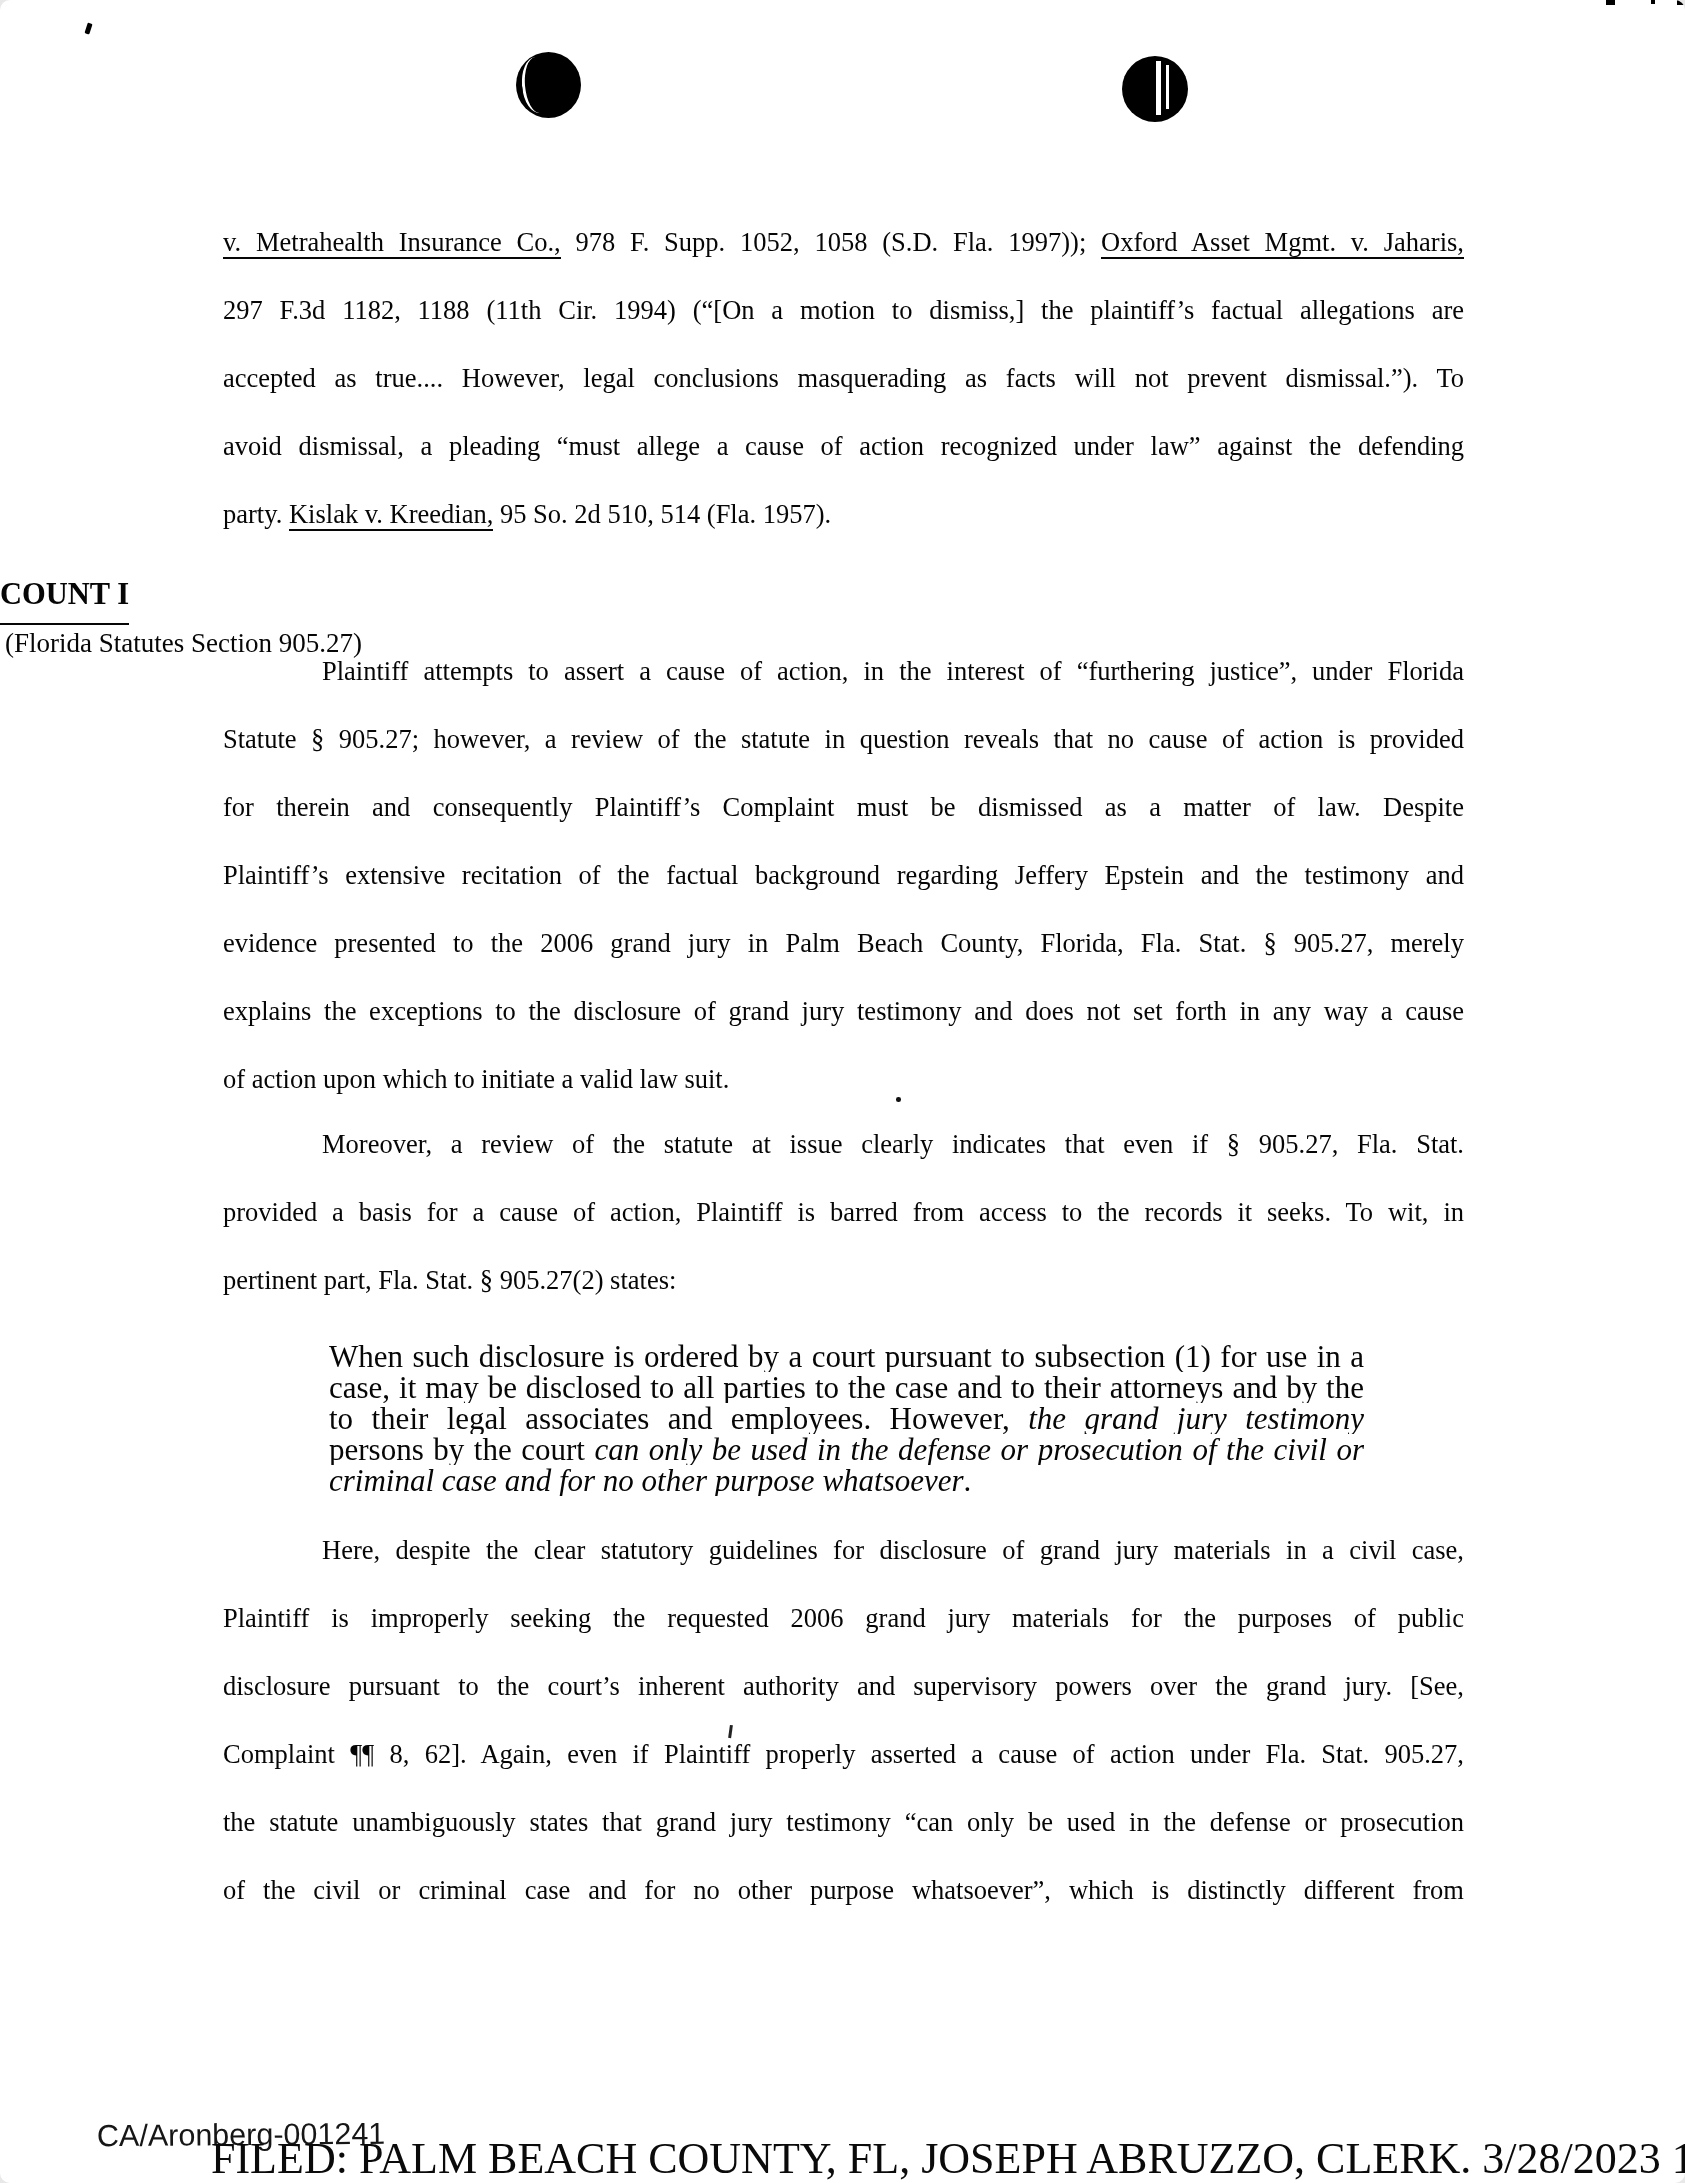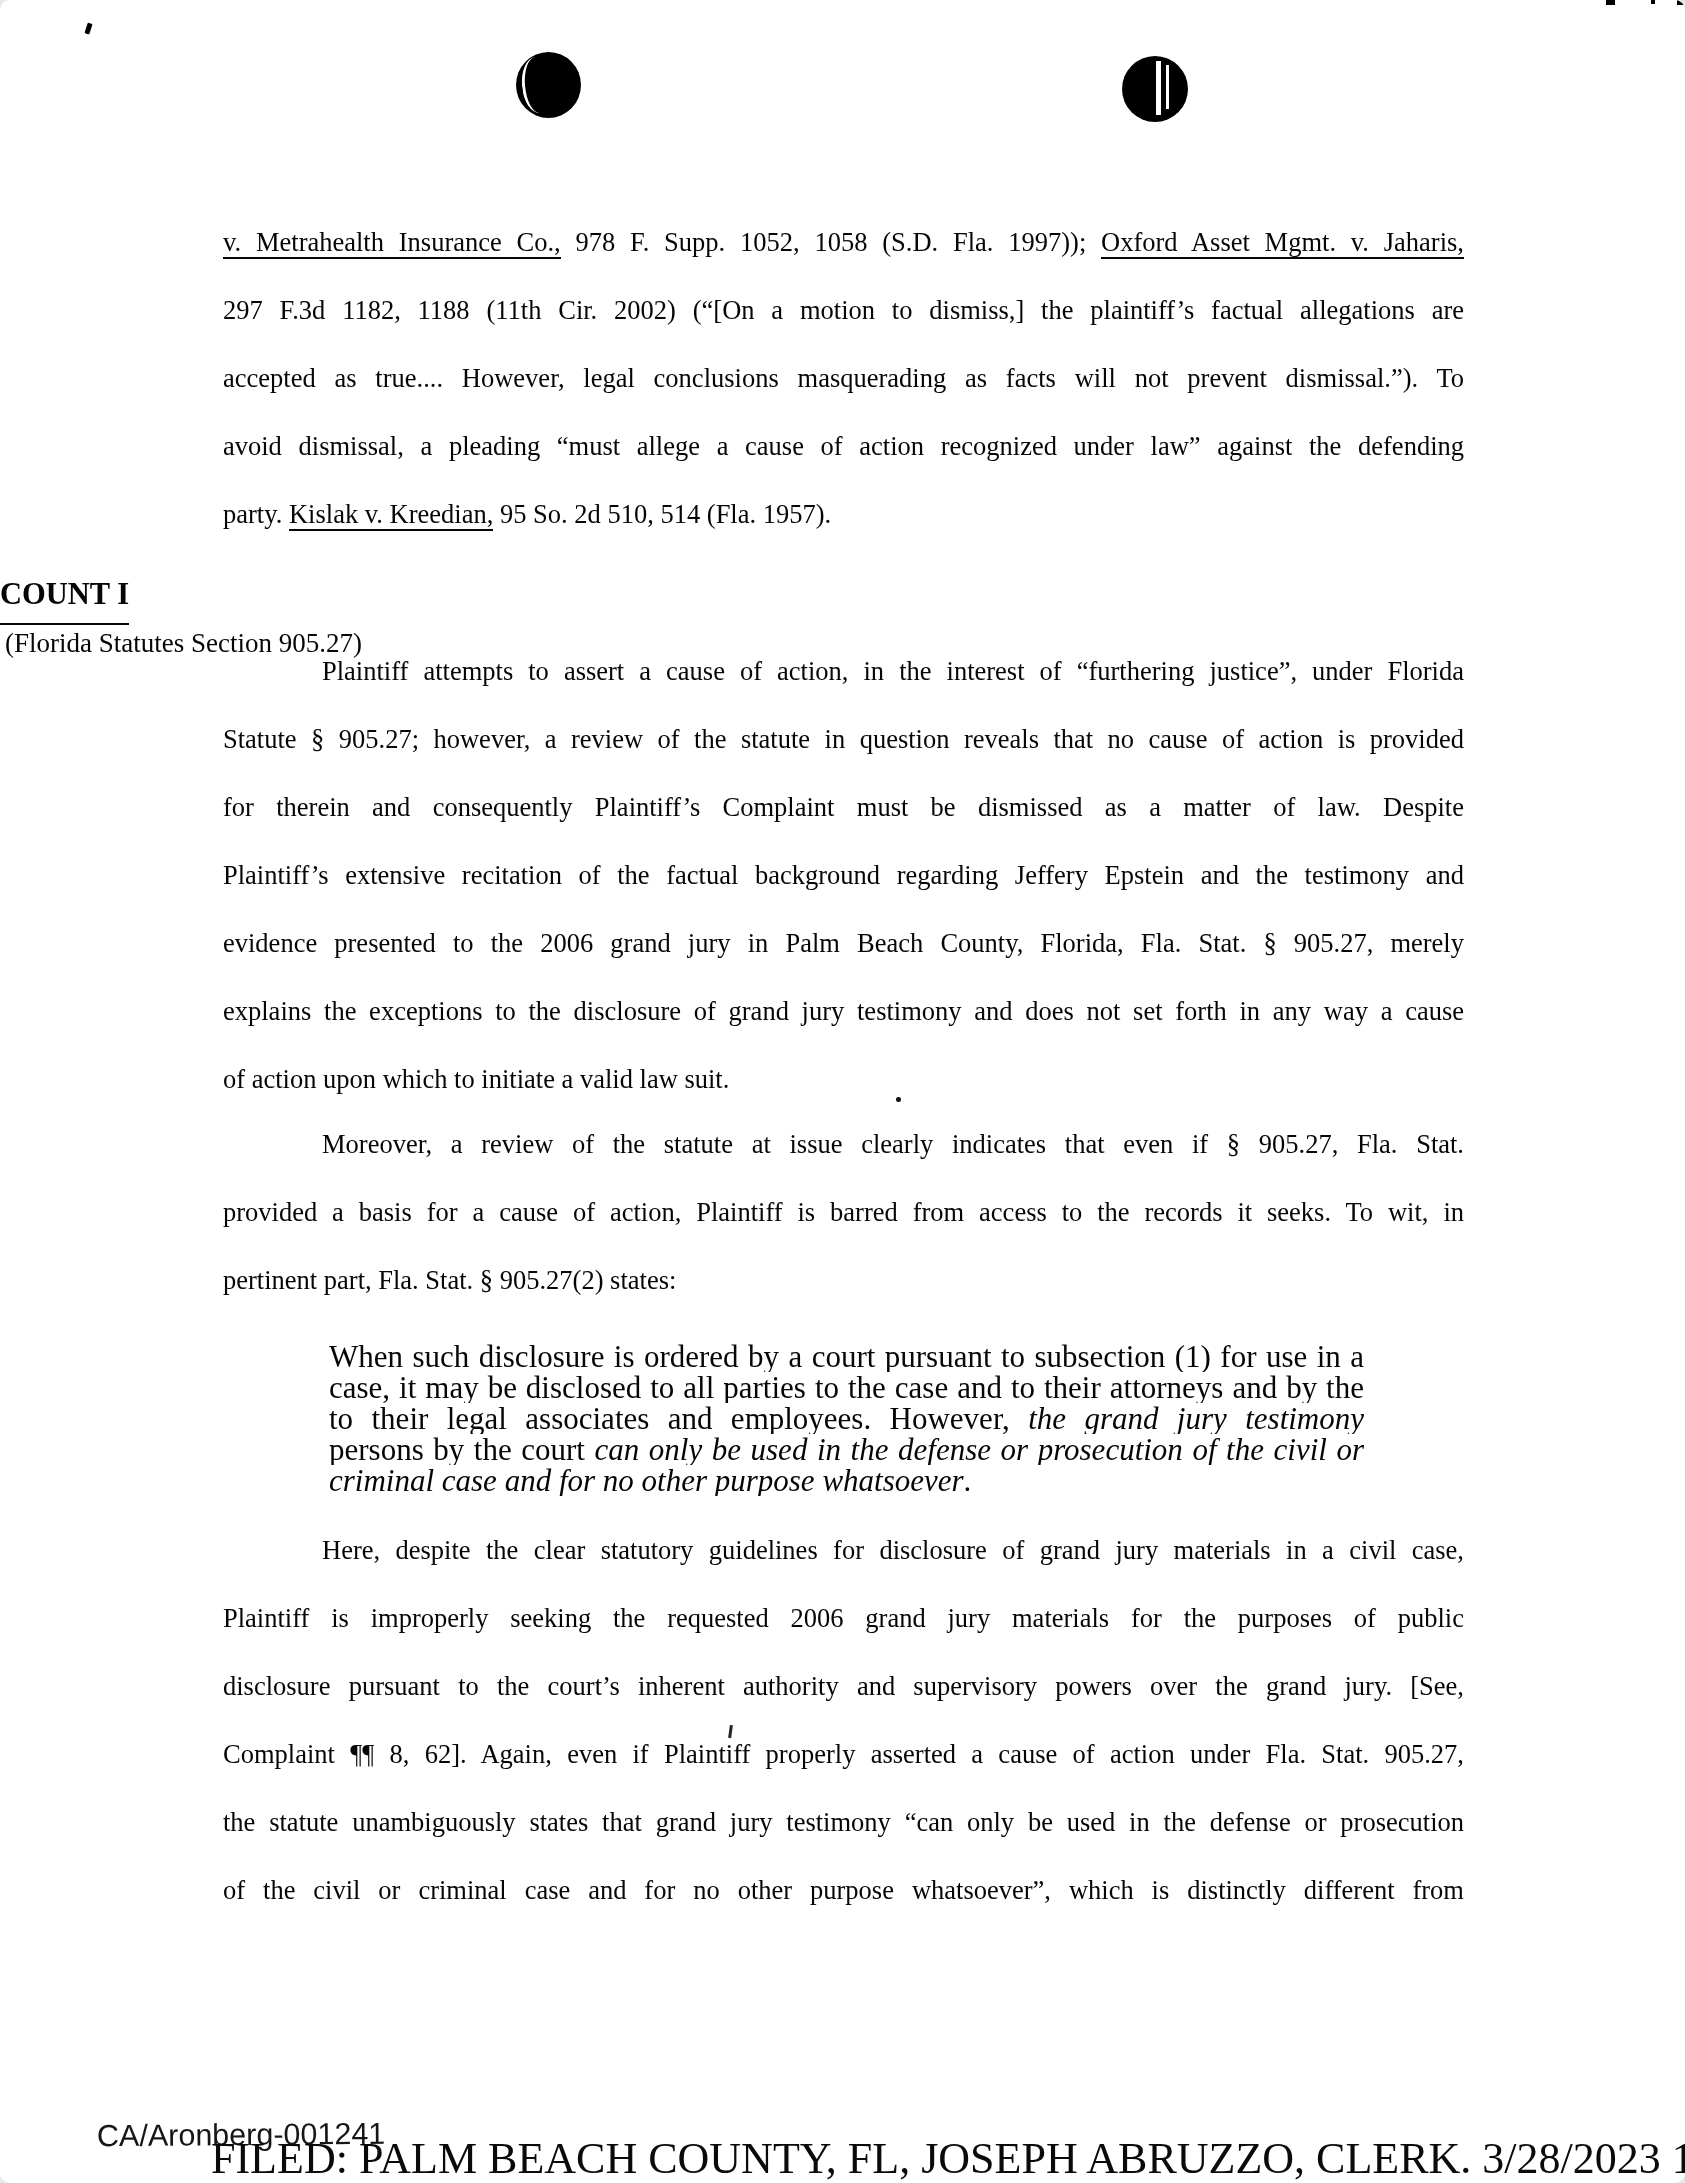--- a/index.html
+++ b/index.html
@@ -88,21 +88,21 @@
   </div>
   <div id="tick1" class="edge-tick"></div>
   <div id="tick2" class="edge-tick"></div>
   <div id="tick3" class="edge-tick"></div>
   <div id="speck1"></div>
   <div id="speck2"></div>
 
   <div id="doc">
       <div class="para" id="p1">
         <div class="line jl"><span class="s-u">v. Metrahealth Insurance Co.,</span><span> 978 F. Supp. 1052, 1058 (S.D. Fla. 1997)); </span><span class="s-u">Oxford Asset Mgmt. v. Jaharis,</span></div>
-        <div class="line jl"><span>297 F.3d 1182, 1188 (11th Cir. 2002) (“[On a motion to dismiss,] the plaintiff’s factual allegations are</span></div>
+        <div class="line jl"><span>297 F.3d 1182, 1188 (11th Cir. 1994) (“[On a motion to dismiss,] the plaintiff’s factual allegations are</span></div>
         <div class="line jl"><span>accepted as true....  However, legal conclusions masquerading as facts will not prevent dismissal.”).  To</span></div>
         <div class="line jl"><span>avoid dismissal, a pleading “must allege a cause of action recognized under law” against the defending</span></div>
         <div class="line ll"><span>party.  </span><span class="s-u">Kislak v. Kreedian,</span><span> 95 So. 2d 510, 514 (Fla. 1957).</span></div>
       </div>
       <div class="para" id="heading">
         <div class="line ll"><span class="s-bu">COUNT I</span></div>
       </div>
       <div class="para" id="subheading">
         <div class="line ll"><span>(Florida Statutes Section 905.27)</span></div>
       </div>

